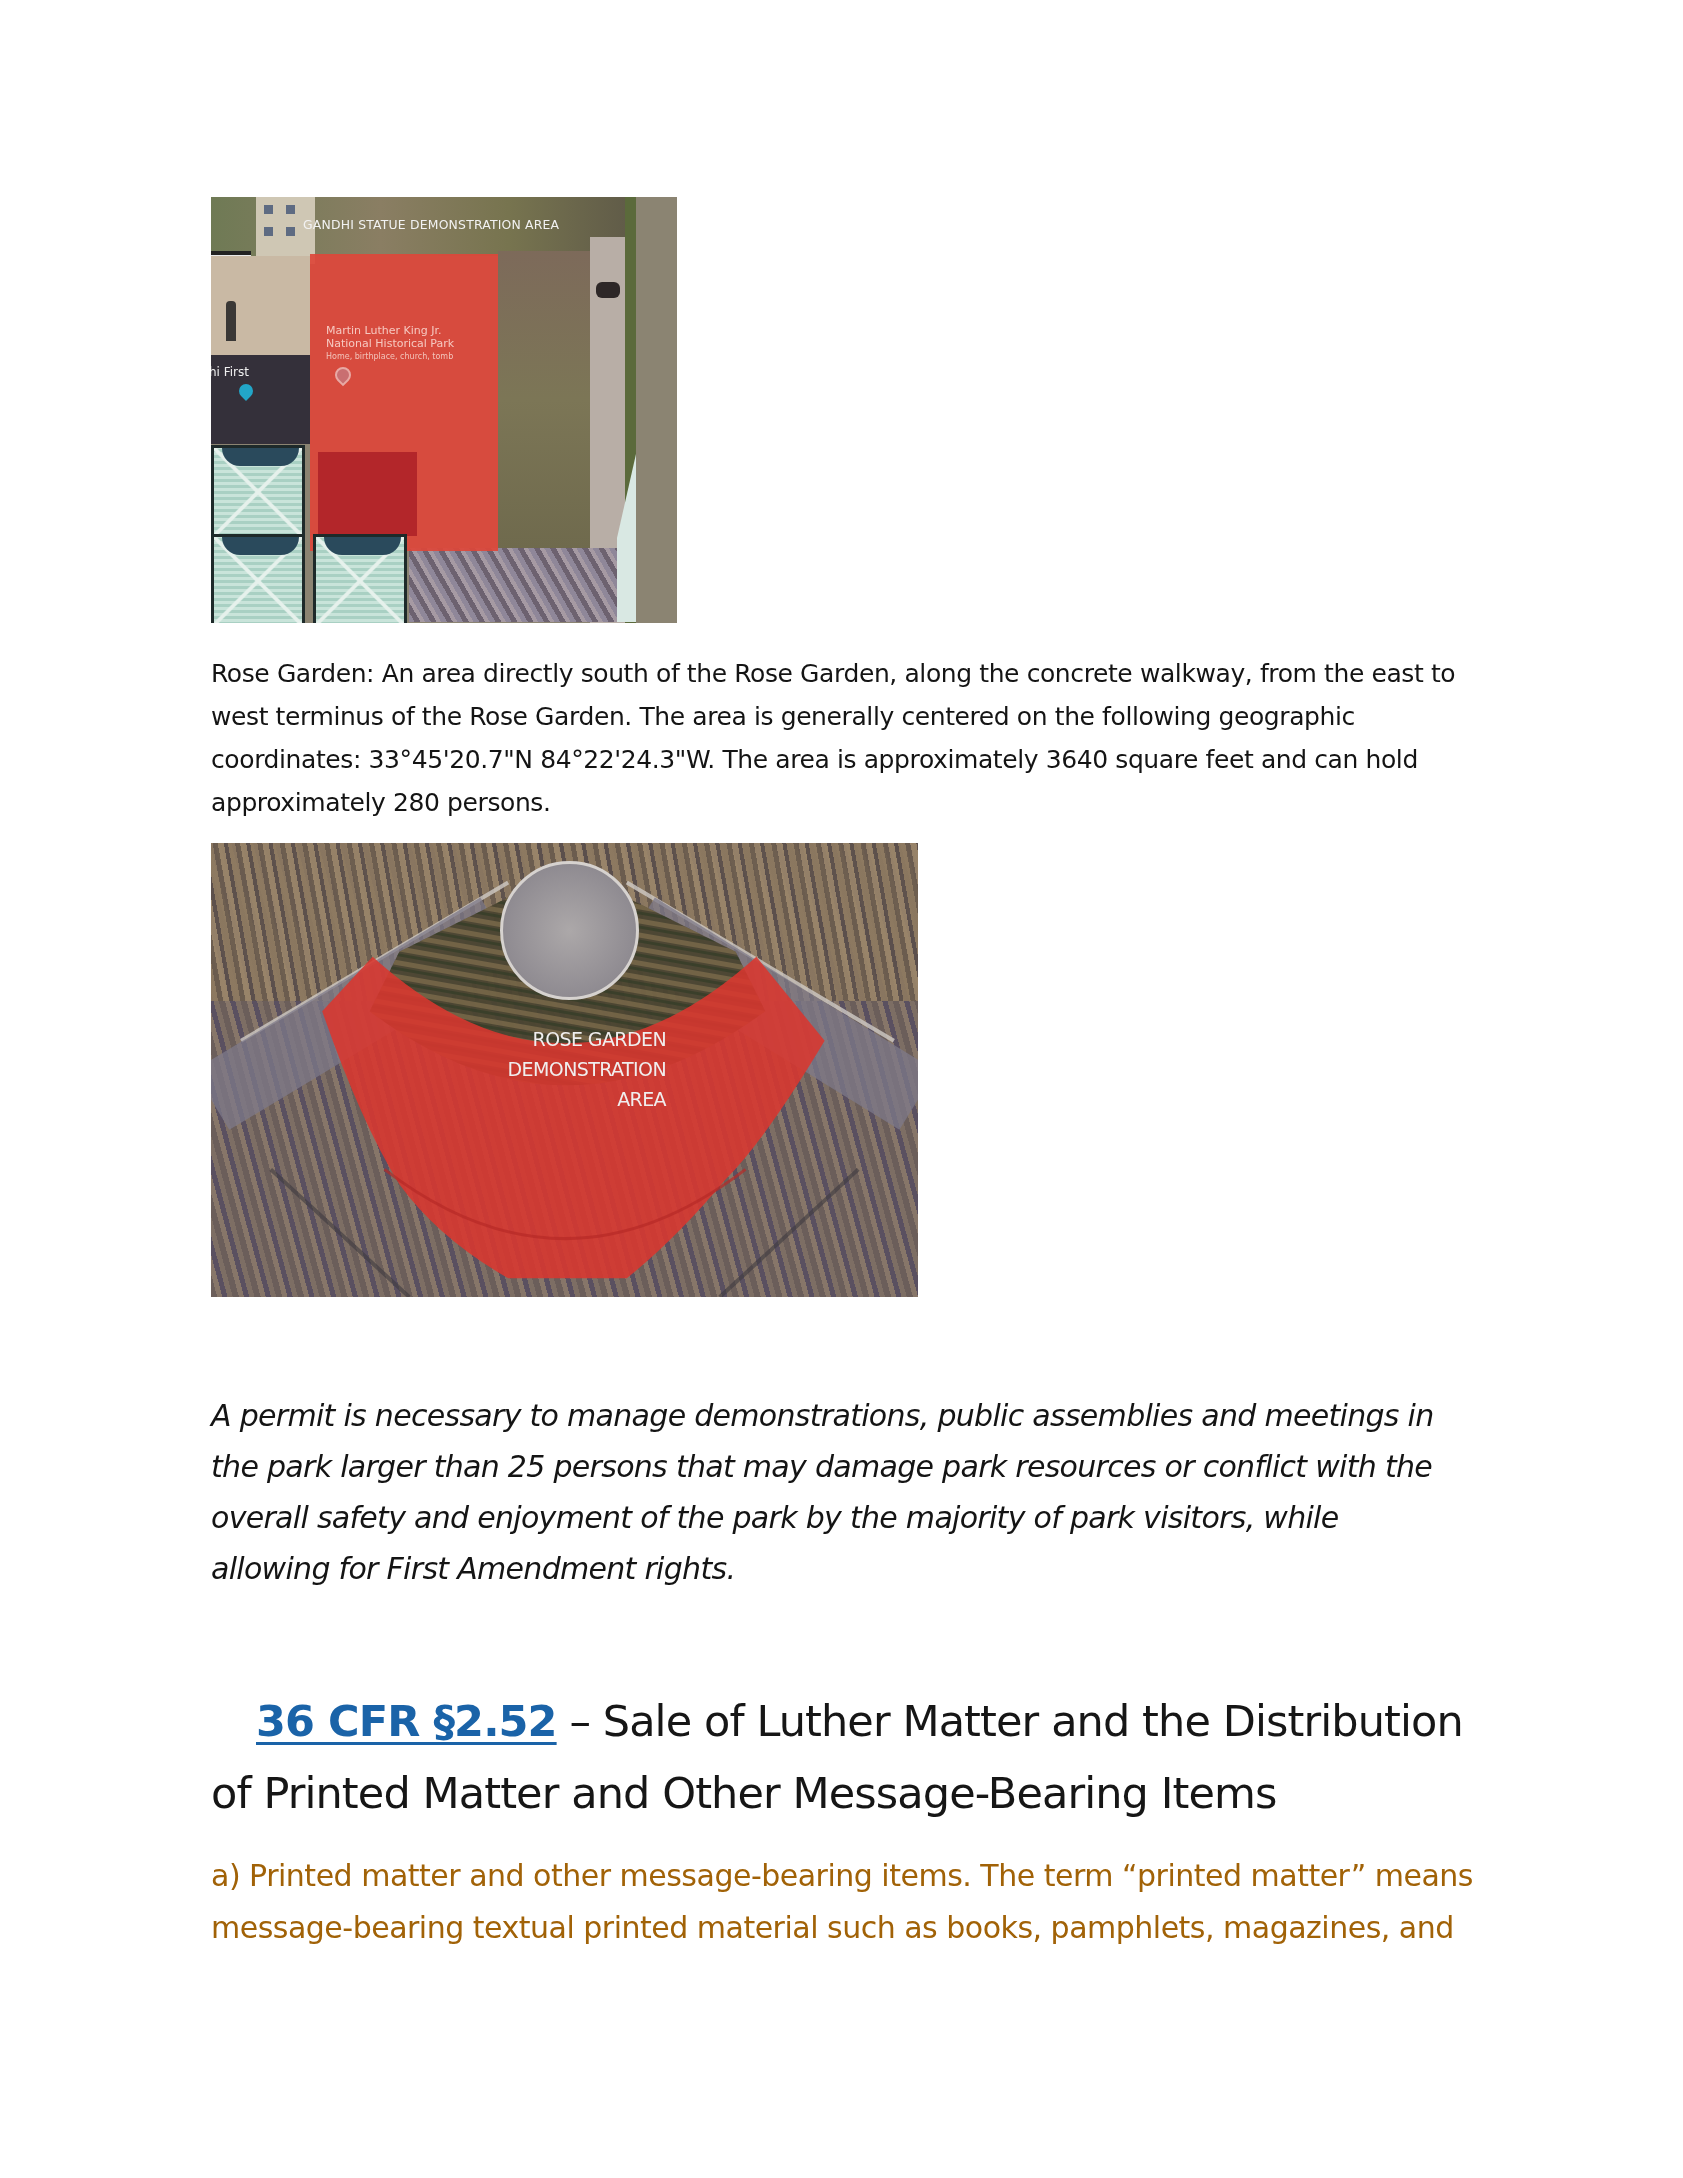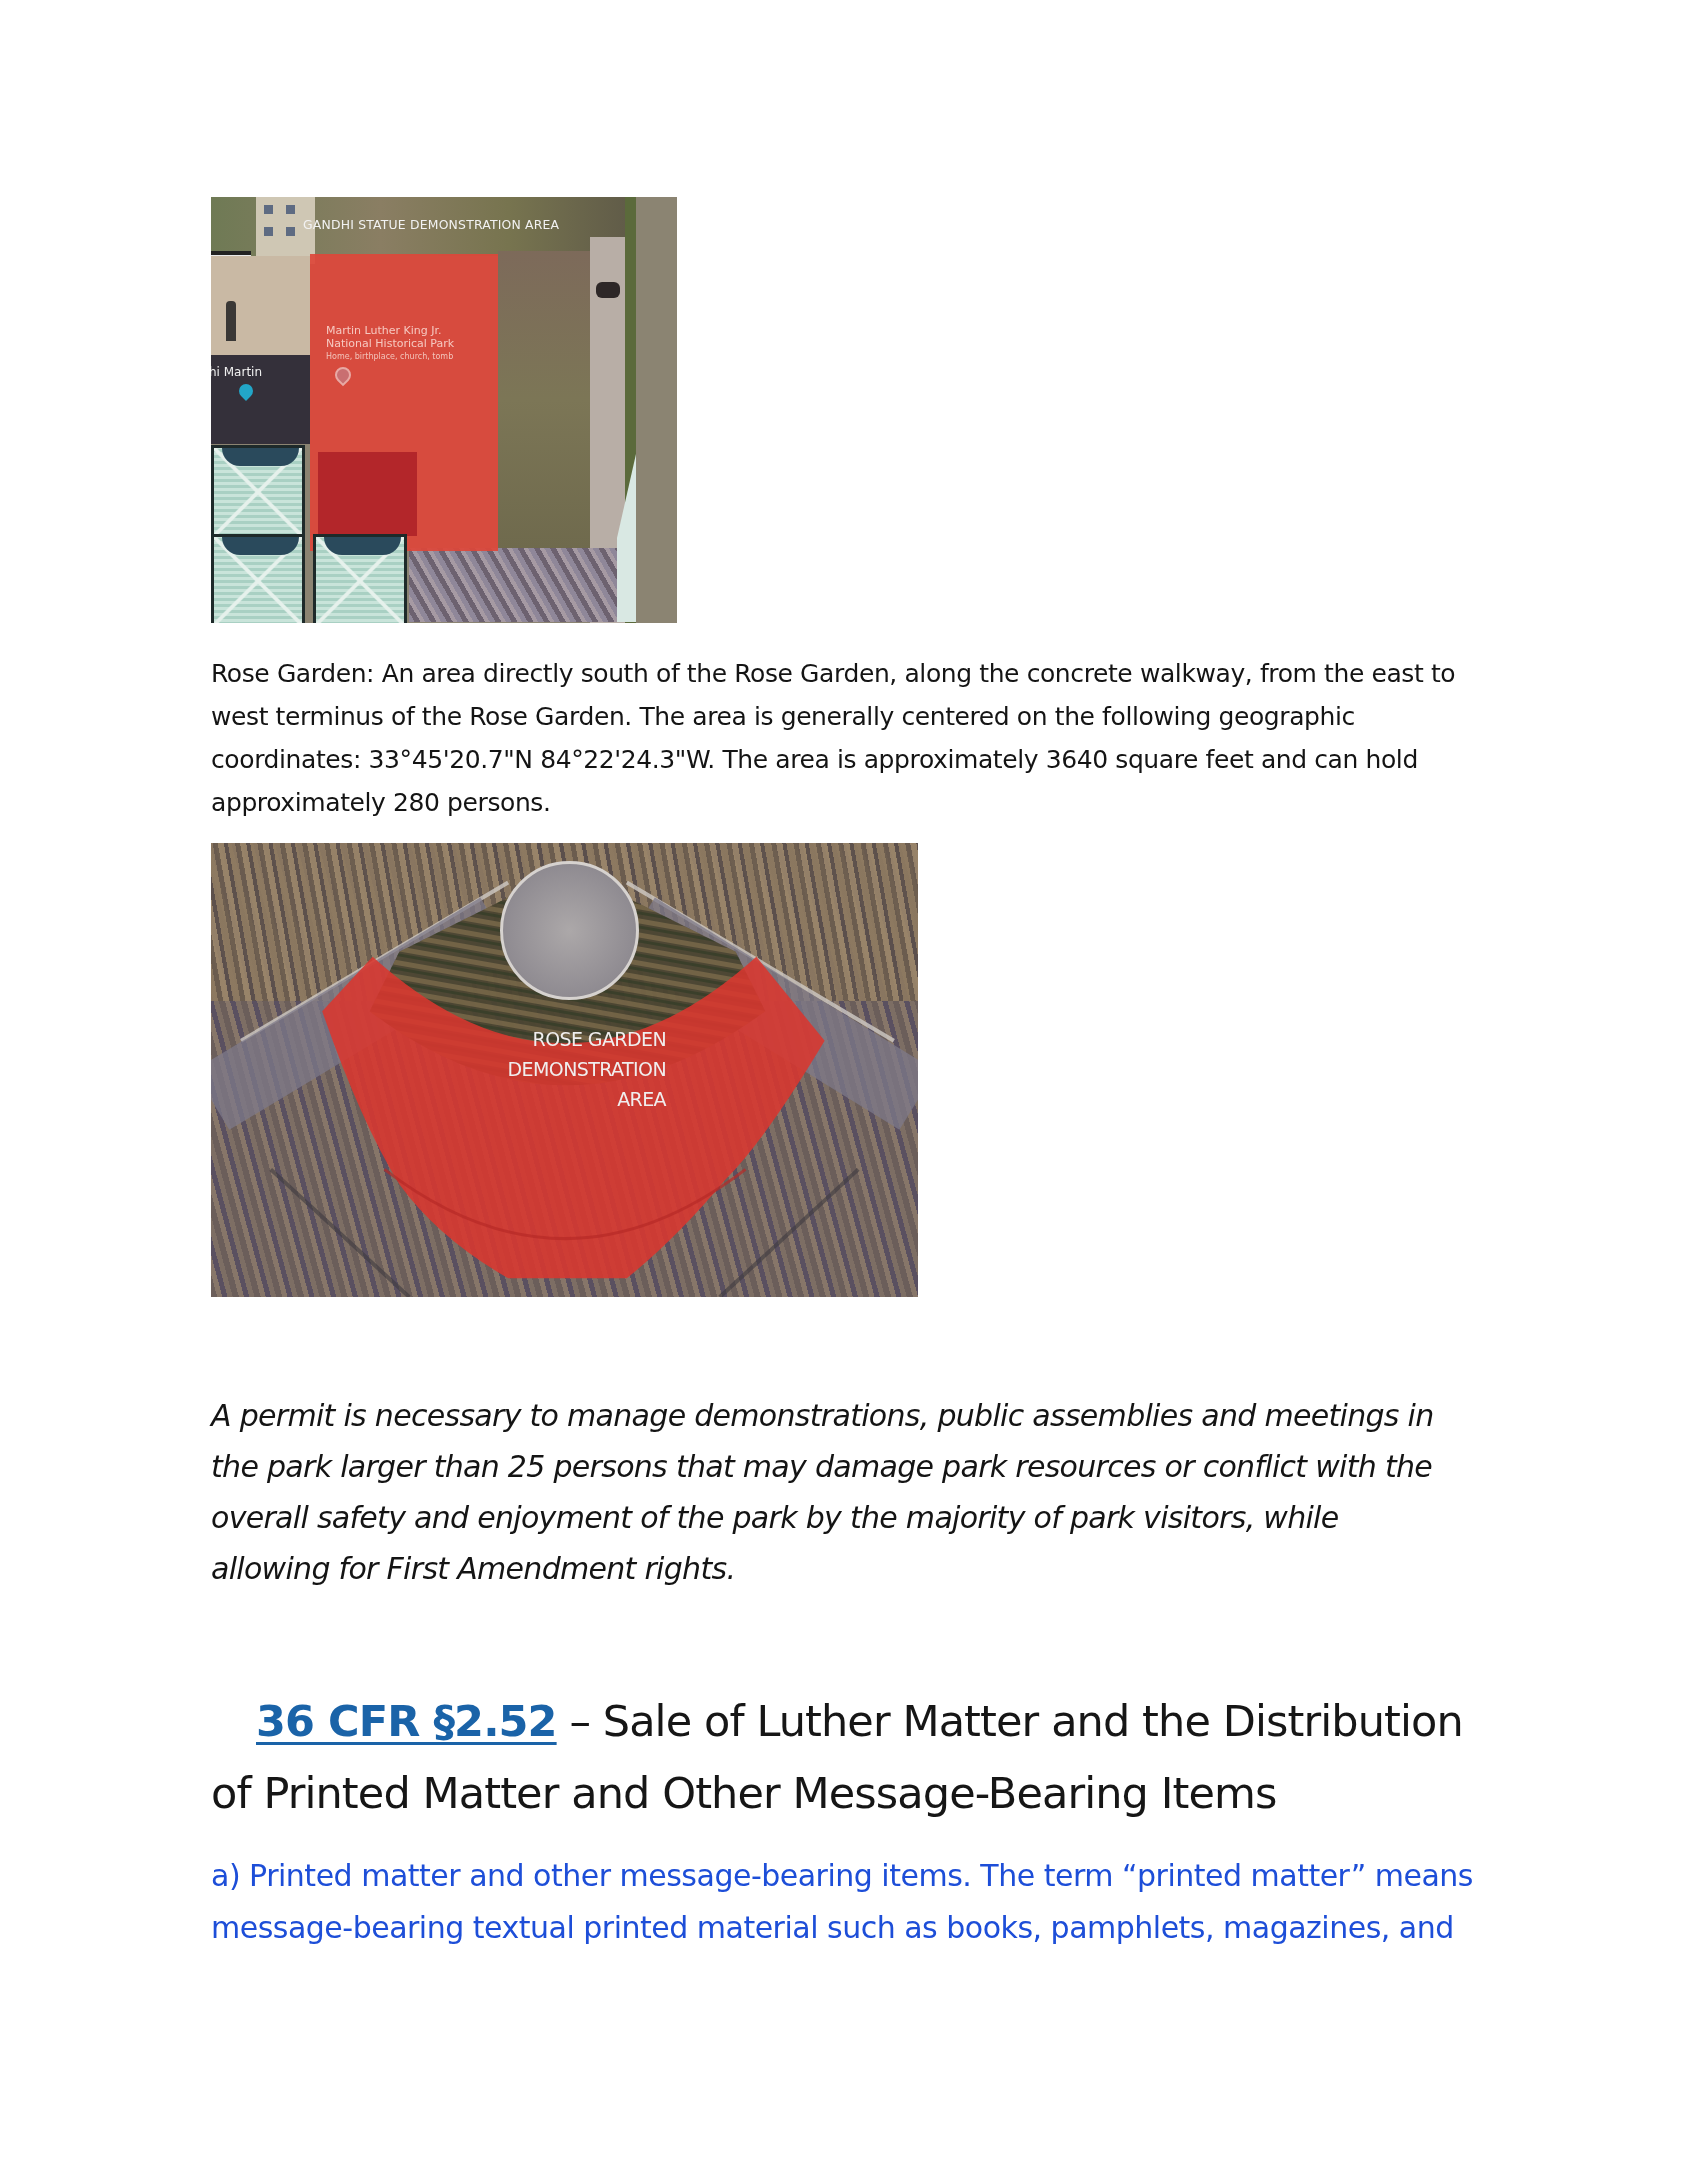--- a/index.html
+++ b/index.html
@@ -78,21 +78,21 @@
       position:absolute; left:211px; top:1685px; width:1337px;
       font-size:43px; line-height:72px; color:#161616; letter-spacing:-0.9px;
       font-family:"DejaVu Sans", sans-serif; font-weight:normal;
     }
     .h2 .line { display:block; white-space:nowrap; }
     .h2 a { color:#1a63a8; font-weight:bold; text-decoration:underline; text-decoration-thickness:3px; text-underline-offset:6px;margin-left:45px; }
 
     
     .p3 {
       position:absolute; left:211px; top:1850px; width:1337px;
-      font-size:30px; line-height:52px; color:#1d4ed8; letter-spacing:-0.5px;
+      font-size:30px; line-height:52px; color:#a16207; letter-spacing:-0.5px;
       font-family:"DejaVu Sans", sans-serif;
     }
     .p3 .line { display:block; white-space:nowrap; }
   </style>
 </head>
 <body>
 
 <div class="page">
 
   <div class="map1">
@@ -120,21 +120,21 @@
     <div class="roof" style="left:0;top:248px;"></div>
     <div class="roof" style="left:0;top:337px;"></div>
     <div class="roof" style="left:102px;top:337px;"></div>
     <div class="lbl-top">GANDHI STATUE DEMONSTRATION AREA</div>
     <div class="lbl-park">
       <div>Martin Luther King Jr.</div>
       <div>National Historical Park</div>
       <div class="sub">Home, birthplace, church, tomb</div>
     </div>
     <div class="pin-red"></div>
-    <div class="lbl-statue">hi Martin</div>
+    <div class="lbl-statue">hi First</div>
     <div class="pin-teal"></div>
   </div>
 
   <div class="p1">
     <span class="line">Rose Garden: An area directly south of the Rose Garden, along the concrete walkway, from the east to</span>
     <span class="line">west terminus of the Rose Garden. The area is generally centered on the following geographic</span>
     <span class="line">coordinates: 33°45'20.7"N 84°22'24.3"W. The area is approximately 3640 square feet and can hold</span>
     <span class="line">approximately 280 persons.</span>
   </div>
 

